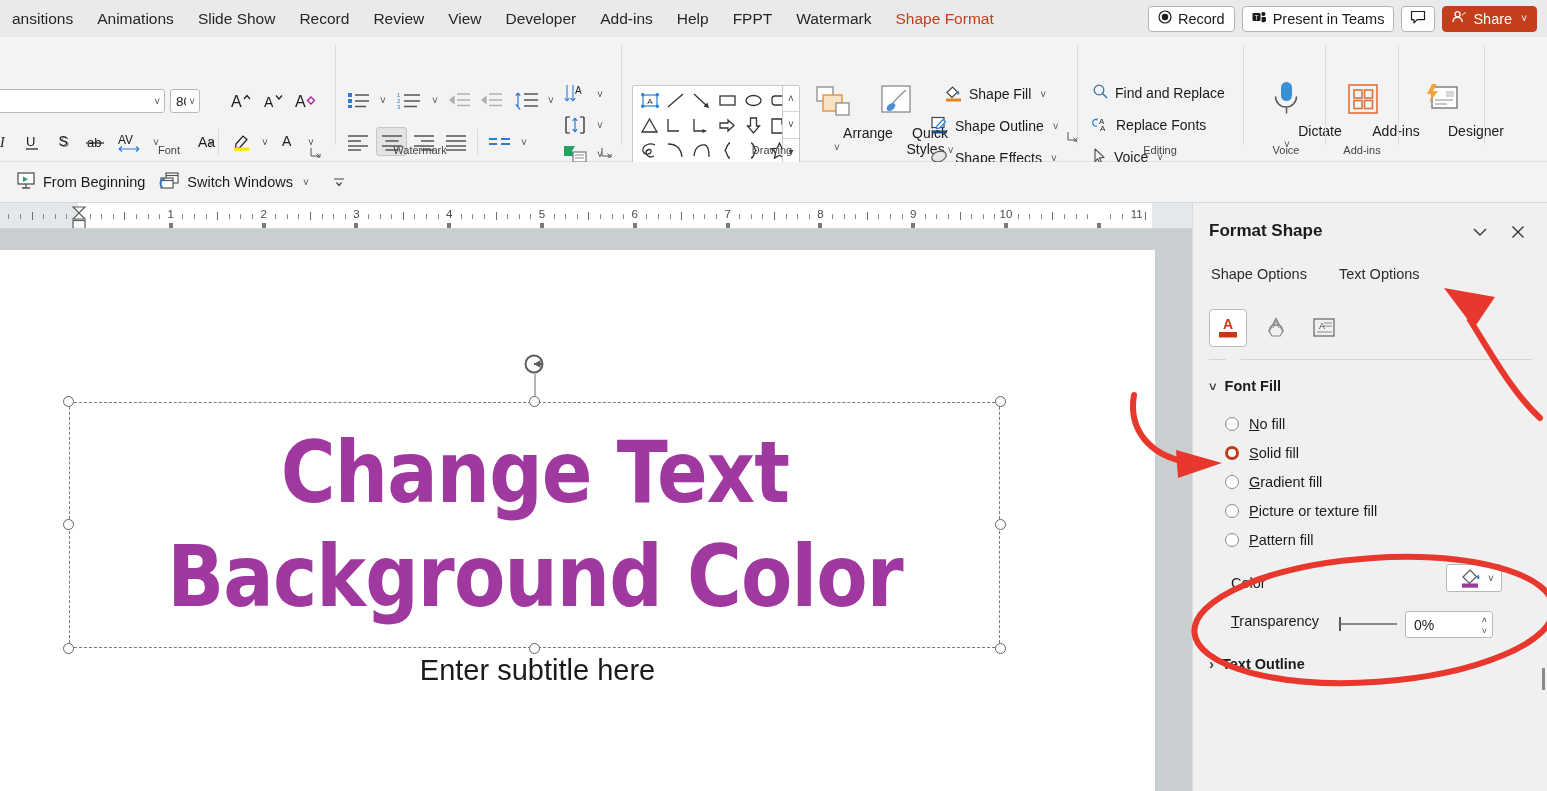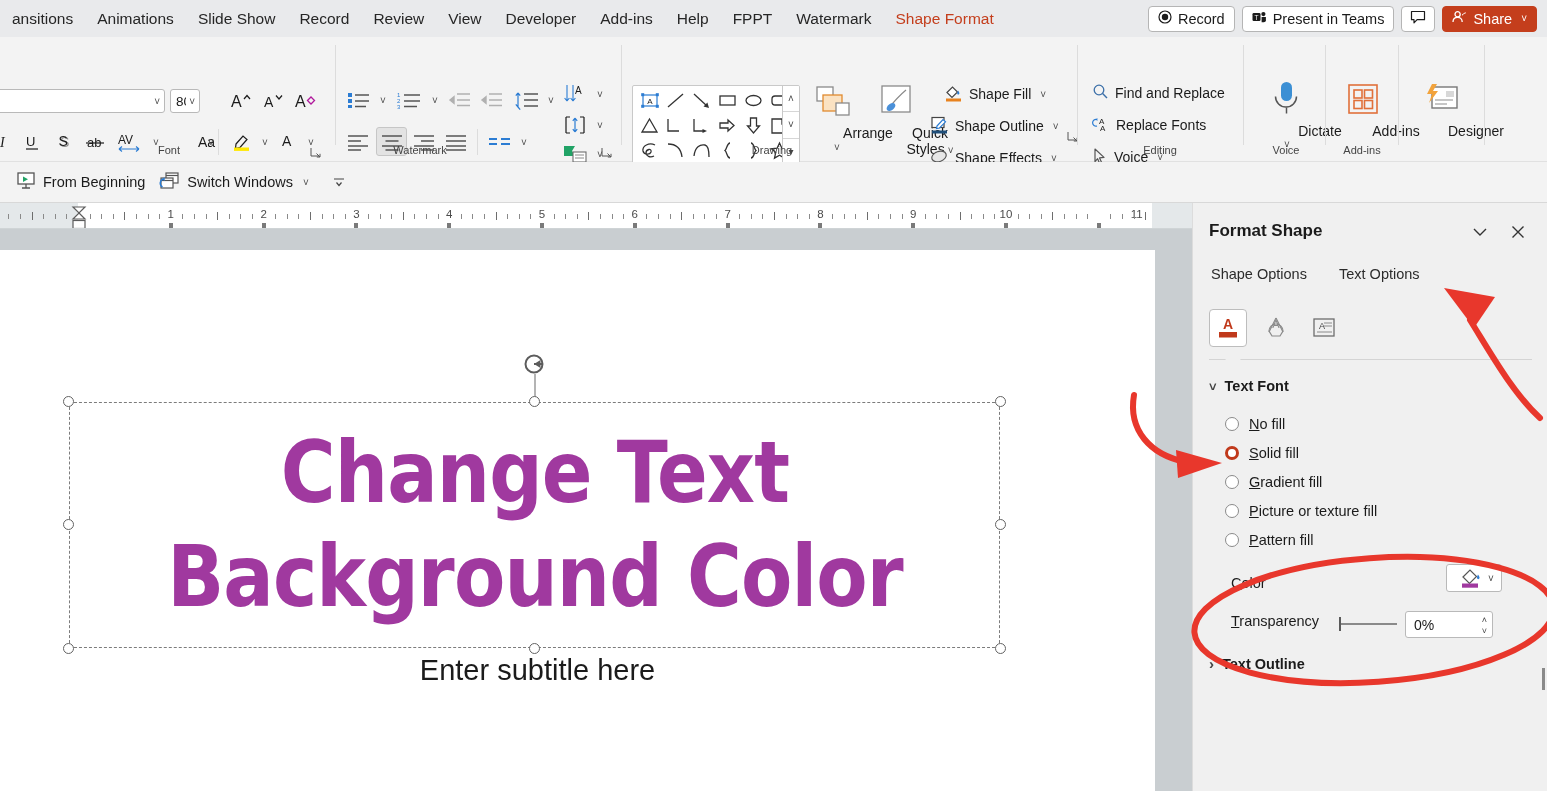--- a/index.html
+++ b/index.html
@@ -980,21 +980,21 @@
           <text x="8" y="14" font-size="9" fill="#444" font-family="Liberation Sans">A</text>
           <path d="M13 8h8M13 11h8M6 17h15" stroke="#8a8a8a" stroke-width="1"></path>
         </svg>
     </div>
   </div>
   <div id="panel-icon-divider"></div>
   <div id="panel-notch"></div>
 
   <div id="section-text-fill">
     <span style="font-size:13px;color:#444;">˅</span>
-    <span>Text Font</span>
+    <span>Font Fill</span>
   </div>
 
   <div id="fill-options">
       <div class="radio-row" style="top: 213px;">
         <span class="radio"></span>
         <span><span class="acc">N</span>o fill</span>
       </div>
       <div class="radio-row" style="top: 242px;">
         <span class="radio checked"></span>
         <span><span class="acc">S</span>olid fill</span>

